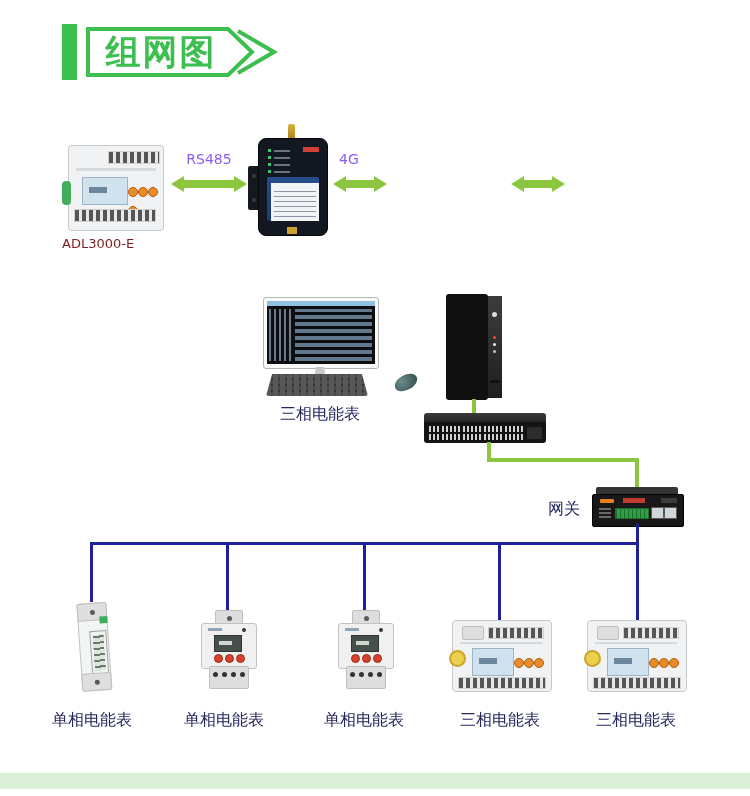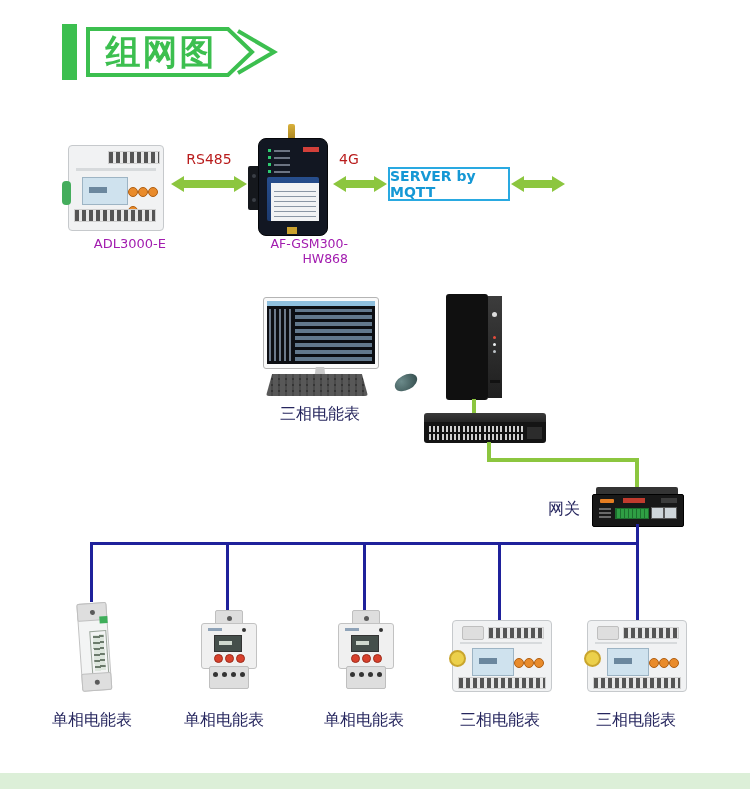--- a/index.html
+++ b/index.html
@@ -12,22 +12,22 @@
   }
   html,body{margin:0;padding:0;background:#fff;}
   .canvas{position:relative;width:750px;height:796px;background:#fff;overflow:hidden;
           font-family:"DejaVu Sans",sans-serif;}
   .abs{position:absolute;}
   
   .title-bar{left:62px;top:24px;width:15px;height:56px;background:var(--green);}
   .title-text{left:100px;top:33px;width:122px;text-align:center;font-size:35px;font-weight:bold;
               color:var(--green);letter-spacing:2px;line-height:38px;}
   
-  .devlbl{color:#a21caf;font-size:13px;text-align:right;}
-  .linklbl{color:#b91c1c;font-size:14px;text-align:center;}
+  .devlbl{color:#7f1d1d;font-size:13px;text-align:left;}
+  .linklbl{color:#8b5cf6;font-size:14px;text-align:center;}
   .cnlbl{color:var(--navy);font-size:16px;font-weight:500;text-align:center;}
   
   .arrow2{position:absolute;height:8px;background:var(--agreen);}
   .arrow2::before{content:"";position:absolute;right:100%;top:-4px;width:0;height:0;
       border-top:8px solid transparent;border-bottom:8px solid transparent;
       border-right:13px solid var(--agreen);}
   .arrow2::after{content:"";position:absolute;left:100%;top:-4px;width:0;height:0;
       border-top:8px solid transparent;border-bottom:8px solid transparent;
       border-left:13px solid var(--agreen);}
   
@@ -141,26 +141,24 @@
       <div class="abs gsm-ledtxt" style="left:15px;top:8px;width:16px;height:26px;"></div>
       <div class="abs gsm-logo" style="right:8px;top:8px;width:16px;height:5px;"></div>
       <div class="abs gsm-panel" style="left:8px;top:38px;width:52px;height:44px;">
         <div class="abs gsm-card" style="left:4px;top:6px;width:42px;height:30px;">
           <div class="gsm-cardlines"></div>
         </div>
       </div>
       <div class="abs gsm-foot" style="left:28px;top:88px;width:10px;height:7px;"></div>
     </div>
   </div>
-  <div class="abs devlbl" style="left:232px;top:236px;width:116px;font-size:12.5px;">AF-GSM300-HW868</div>
 
   <div class="abs linklbl" style="left:326px;top:151px;width:46px;">4G</div>
   <div class="arrow2" style="left:346px;top:180px;width:28px;"></div>
 
-  <div class="abs bluebox" style="left:388px;top:167px;width:118px;height:30px;">SERVER by MQTT</div>
   <div class="arrow2" style="left:524px;top:180px;width:28px;"></div>
 
   <div class="abs mon-bezel" style="left:263px;top:297px;width:114px;height:70px;">
     <div class="abs mon-screen" style="left:3px;top:3px;right:3px;bottom:4px;">
       <div class="abs mon-titlebar" style="left:0;top:0;right:0;height:5px;"></div>
       <div class="abs mon-bars" style="left:2px;top:8px;width:24px;bottom:3px;"></div>
       <div class="abs mon-cells" style="left:28px;top:8px;right:3px;bottom:3px;"></div>
     </div>
   </div>
   <div class="abs mon-neck" style="left:314px;top:367px;width:12px;height:13px;"></div>

